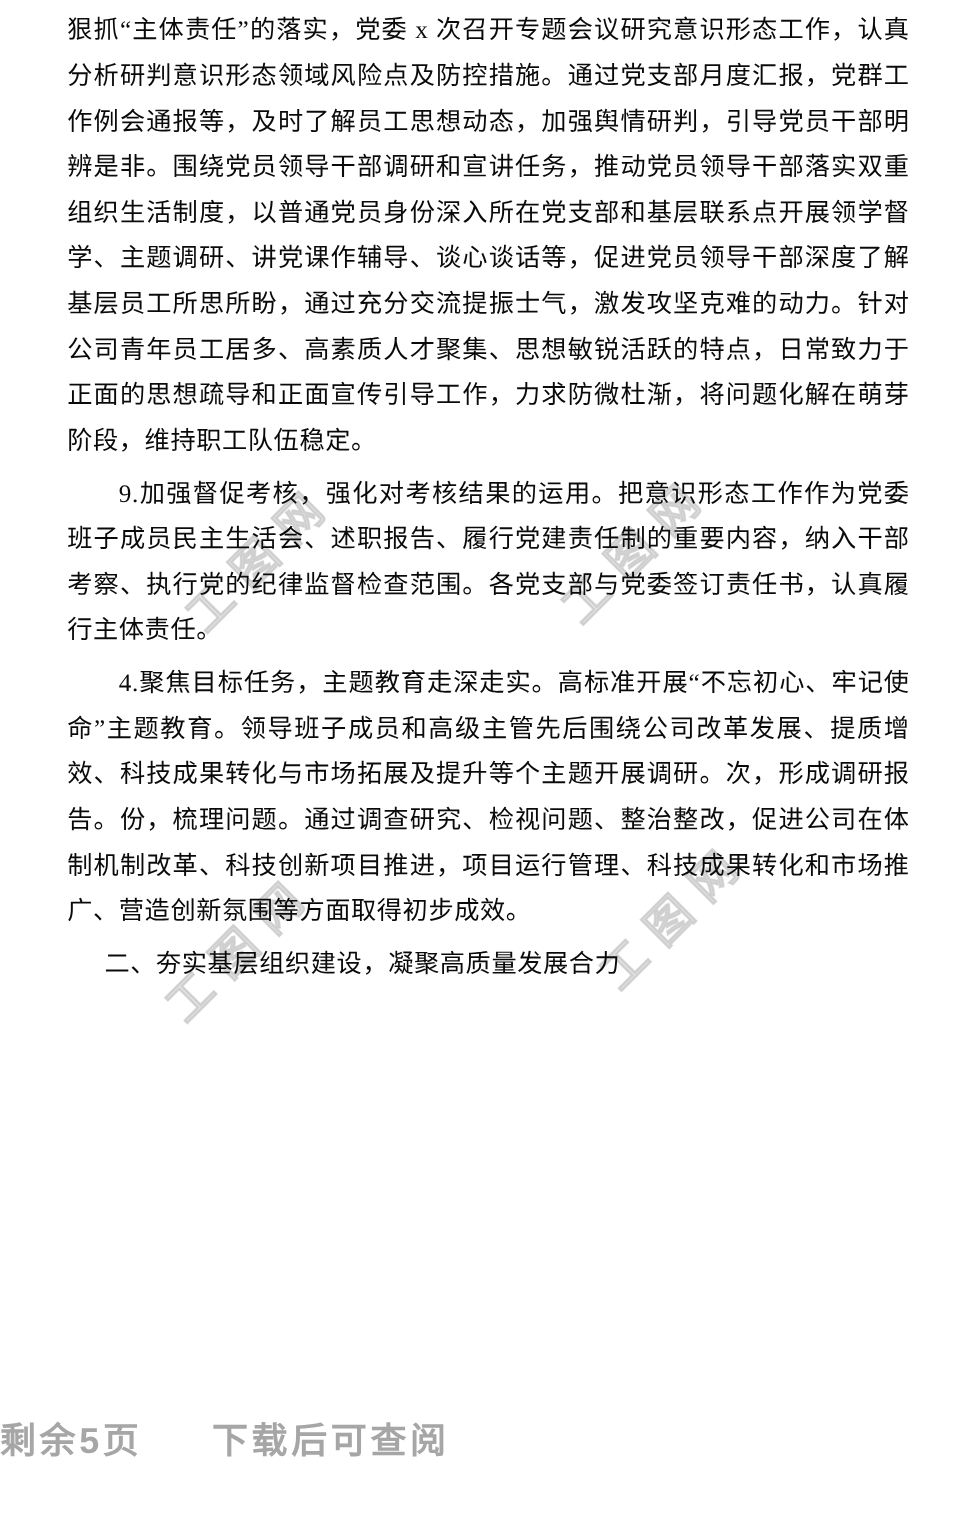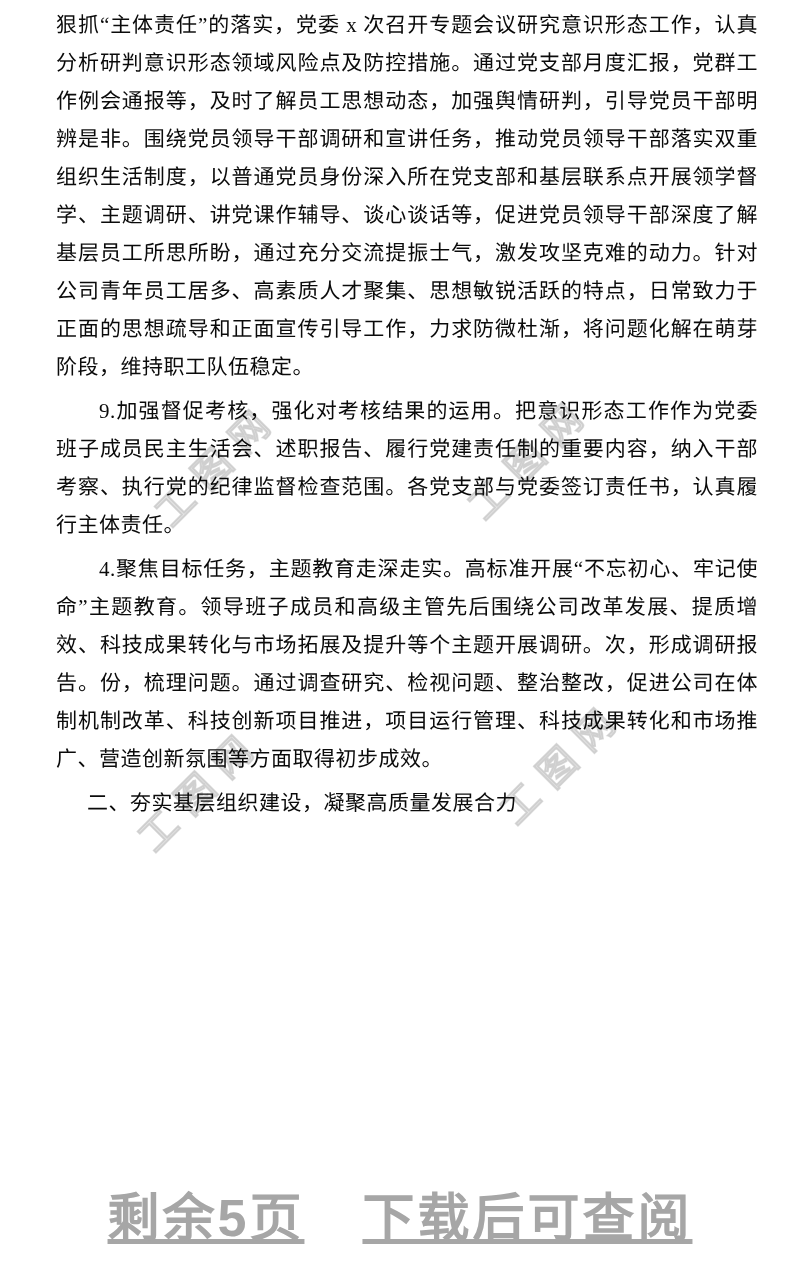--- a/index.html
+++ b/index.html
@@ -57,28 +57,27 @@
   }
   .wm-1 { left: 215px; top: 462px; }
   .wm-2 { left: 528px; top: 455px; }
   .wm-3 { left: 198px; top: 787px; }
   .wm-4 { left: 560px; top: 760px; }
   .footer-banner {
     position: absolute;
     left: 0;
     top: 1176px;
     width: 100%;
-    text-align: center;
+    text-align: left;
     font-family: "Liberation Sans", "DejaVu Sans", sans-serif;
     font-weight: bold;
-    font-size: 52px;
+    font-size: 30px;
     color: #a6a6a6;
     letter-spacing: 3px;
     white-space: nowrap;
-    text-decoration: underline;
   }
   .footer-banner .gap {
     display: inline-block;
     width: 58px;
   }
 </style>
 </head>
 <body>
 
 <div class="page">

